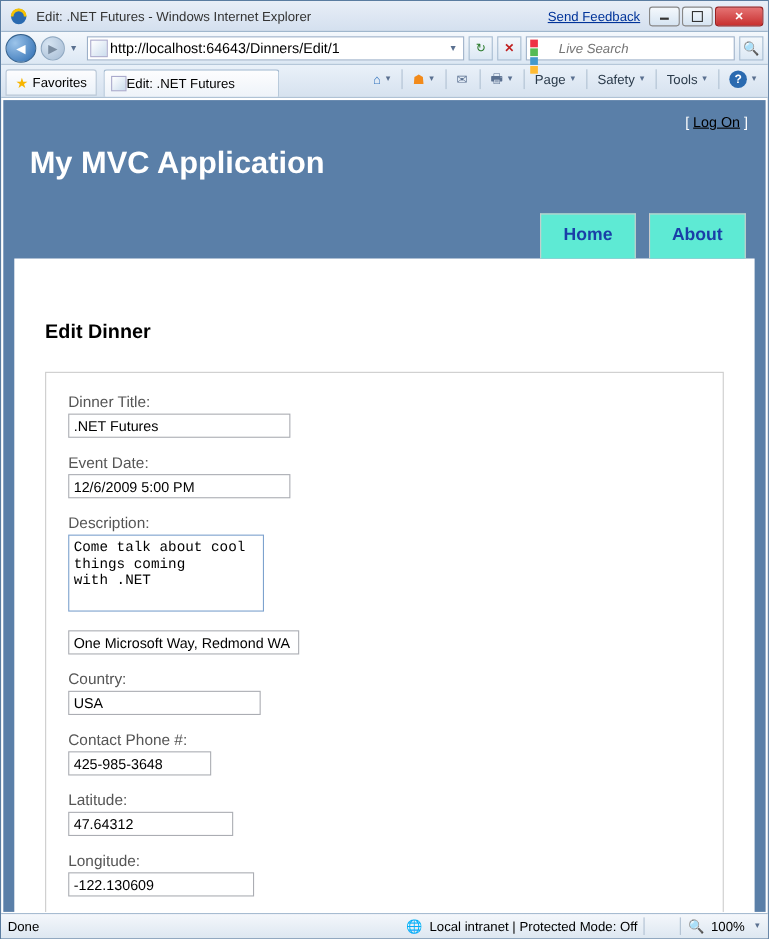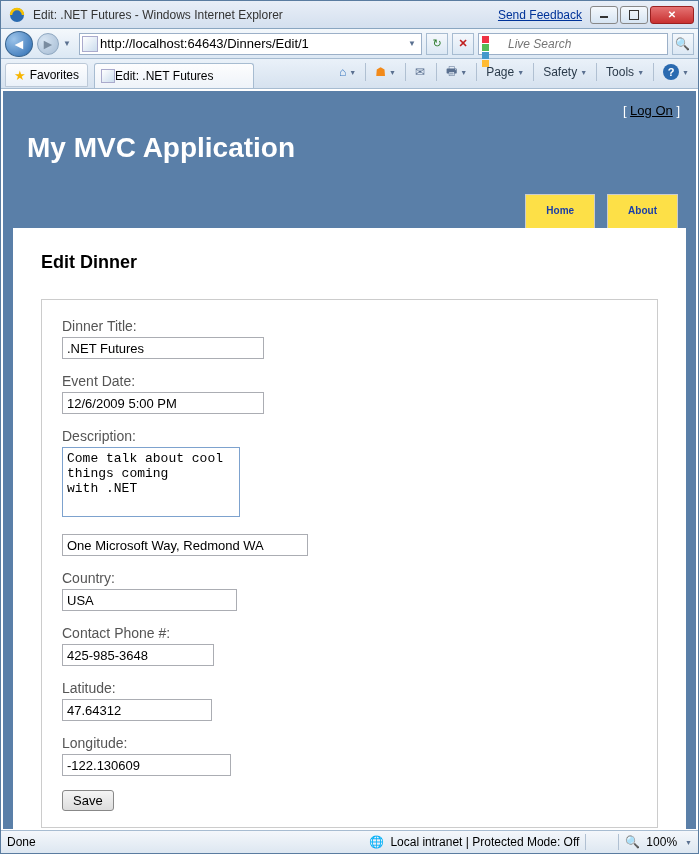--- a/index.html
+++ b/index.html
@@ -49,24 +49,24 @@
 
 
 .viewport { position:absolute; top:90px; left:2px; right:2px; bottom:24px; background:#5a7fa8; overflow:hidden;}
 .inner-page { position:absolute; top:8px; left:8px; right:8px; bottom:0; }
 .header-area { padding: 10px 16px 16px 16px; color:#fff;}
 .logon-row { text-align:right; font-size:13px; color:#fff; padding:4px 8px 6px 0;}
 .logon-row a { color:#000000; text-decoration:underline;}
 .app-title { font-size:28px; font-weight:bold; color:#fff; font-family: Arial, sans-serif; margin-top:-2px;}
 
 .nav-tabs { display:flex; justify-content:flex-end; gap:12px; margin-top:14px; padding-right:10px;}
-.nav-tab { background:#fde047; border:1px solid #ccc; border-bottom:none; padding:10px 20px 12px 20px; font-weight:bold; color:#1a3ea8; font-size:10px;}
+.nav-tab { background:#5eead4; border:1px solid #ccc; border-bottom:none; padding:10px 20px 12px 20px; font-weight:bold; color:#1a3ea8; font-size:16px;}
 
 .content-card { background:#fff; margin:0 2px; padding: 24px 28px 10px 28px; min-height:560px; }
-.page-heading { font-size:18px; font-weight:bold; color:#000; font-family: Arial, sans-serif; margin-bottom:26px;}
+.page-heading { font-size:18px; font-weight:bold; color:#000; font-family: Arial, sans-serif; margin-bottom:26px;margin-top:32px;}
 
 fieldset { border:1px solid #ccc; padding: 18px 20px 16px 20px;}
 .form-row { margin-bottom: 14px;}
 .form-row label { display:block; color:#555; font-size:14px; margin-bottom:3px;}
 .form-row input[type=text] { width:202px; height:22px; border:1px solid #abadb3; padding:1px 4px; font-size:13px; font-family: Arial, sans-serif;}
 .form-row textarea { width:178px; height:70px; border:1px solid #7da2ce; padding:3px 4px; font-size:13px; font-family: "Courier New", monospace; resize:none; overflow-y:scroll;}
 .save-btn { padding:2px 10px; font-size:13px; border:1px solid #888; background:linear-gradient(#f5f5f5,#ddd); border-radius:3px;}
 
 
 .statusbar { position:absolute; bottom:0; left:0; right:0; height:23px; background:linear-gradient(#f4f7fb,#dde7f1); border-top:1px solid #a7bcd1; display:flex; align-items:center; font-size:12px; padding:0 6px; gap:6px;}
@@ -189,29 +189,29 @@
         <div class="form-row">
           <label>Event Date:</label>
           <input type="text" value="12/6/2009 5:00 PM" style="">
         </div>
         <div class="form-row">
           <label>Description:</label>
           <textarea id="desc-ta" style="">Come talk about cool things coming
 with .NET</textarea>
         </div>
         <div class="form-row">
-          <input type="text" style="width: 246px;" value="One Microsoft Way, Redmond WA">
+          <input type="text" style="width: 210px;" value="One Microsoft Way, Redmond WA">
         </div>
         <div class="form-row">
           <label>Country:</label>
           <input type="text" style="width: 175px;" value="USA">
         </div>
         <div class="form-row">
           <label>Contact Phone #:</label>
-          <input type="text" style="width: 152px;" value="425-985-3648">
+          <input type="text" style="width: 130px;" value="425-985-3648">
         </div>
         <div class="form-row">
           <label>Latitude:</label>
           <input type="text" style="width: 150px;" value="47.64312">
         </div>
         <div class="form-row">
           <label>Longitude:</label>
           <input type="text" style="width: 169px;" value="-122.130609">
         </div>
         <button class="save-btn">Save</button>

